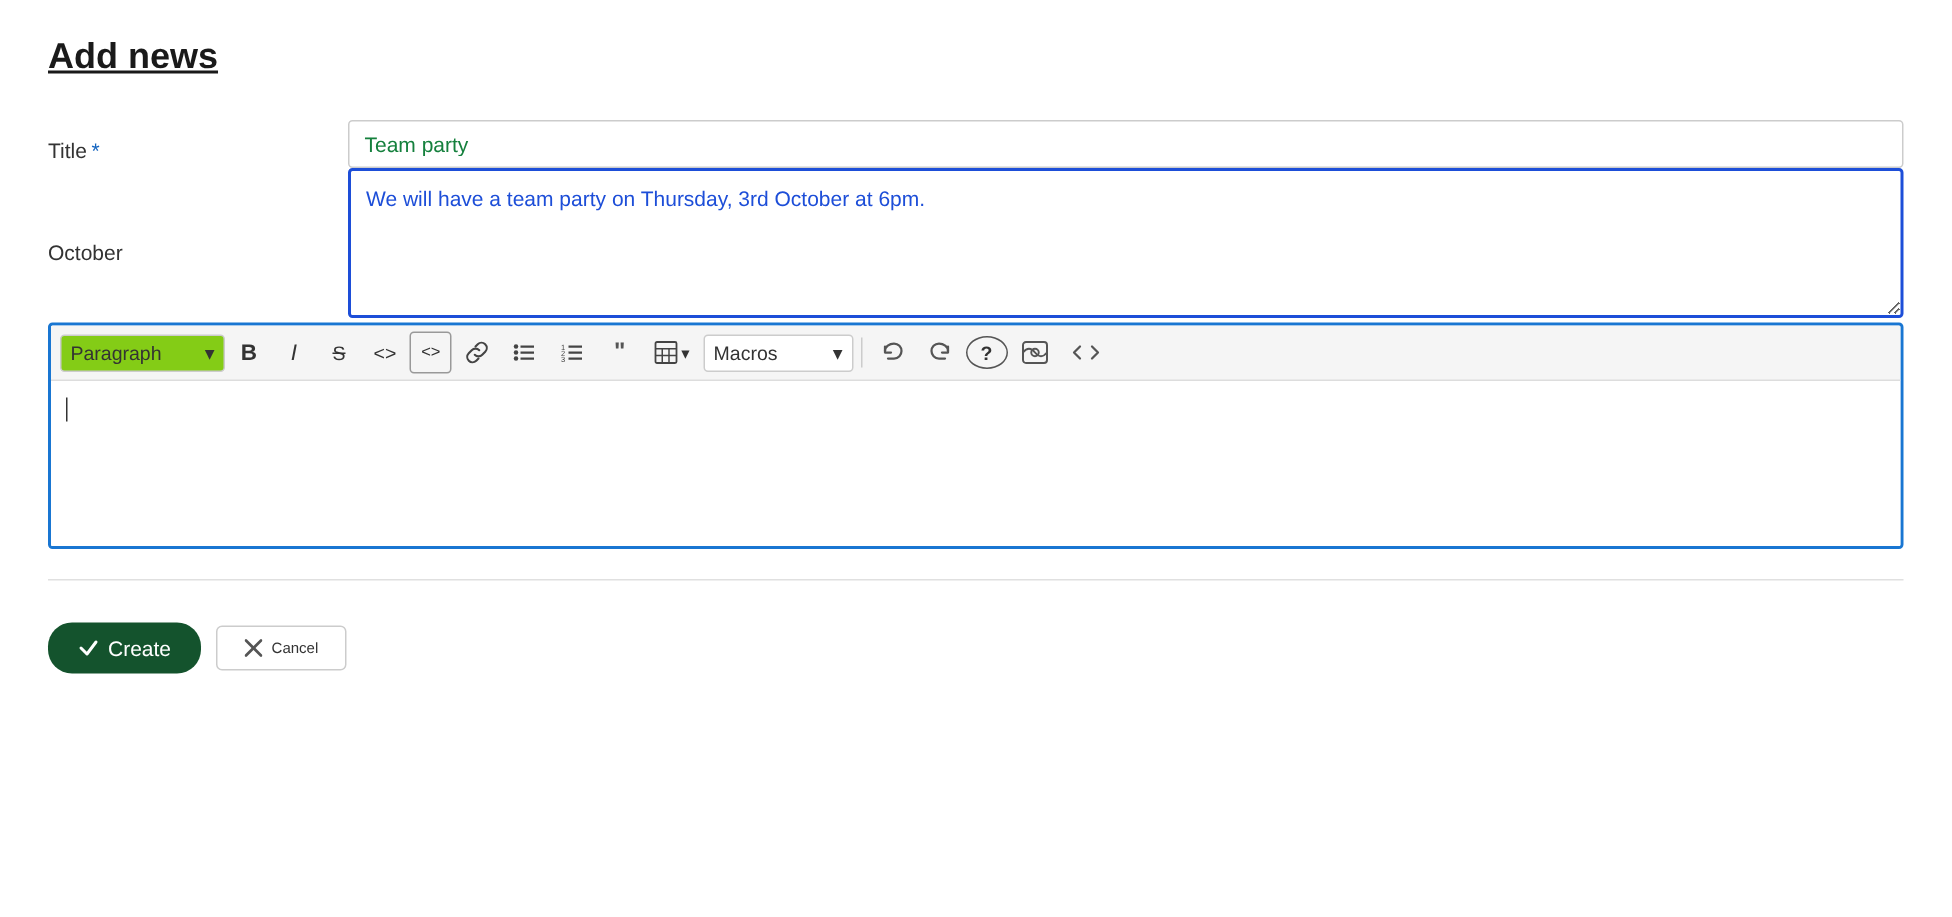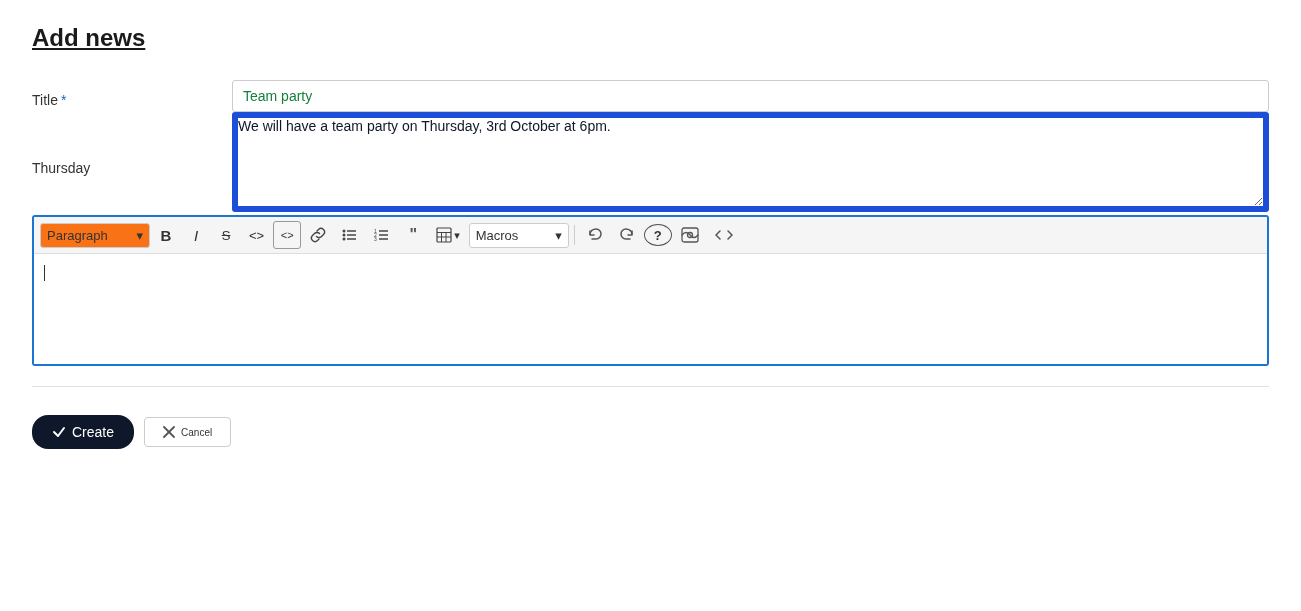--- a/index.html
+++ b/index.html
@@ -42,49 +42,50 @@
       width: 100%;
       padding: 7px 10px;
       font-size: 14px;
       border: 1px solid #ccc;
       border-radius: 3px;
       outline: none;
       color: #15803d;
     }
     .summary-textarea {
       width: 100%;
-      font-size: 14px;
-      border: 6px solid #1d4ed8;
+      padding: 10px;
+      font-size: 14px;
+      border: 2px solid #1d4ed8;
       border-radius: 3px;
       resize: vertical;
       min-height: 100px;
       outline: none;
       font-family: inherit;
-      color: #0f172a;
+      color: #1d4ed8;
     }
     .rich-editor-wrapper {
       border: 2px solid #1976d2;
       border-radius: 3px;
       overflow: hidden;
     }
     .toolbar {
       display: flex;
       align-items: center;
       background: #f5f5f5;
       border-bottom: 1px solid #ddd;
       padding: 4px 6px;
       gap: 2px;
       flex-wrap: wrap;
     }
     .toolbar-select {
       padding: 4px 6px;
       font-size: 13px;
       border: 1px solid #ccc;
       border-radius: 3px;
-      background: #f97316;
+      background: #84cc16;
       cursor: pointer;
       display: flex;
       align-items: center;
       gap: 20px;
       min-width: 110px;
       justify-content: space-between;
     }
     .toolbar-btn {
       padding: 4px 7px;
       font-size: 13px;
@@ -143,21 +144,21 @@
       border-top: 1px solid #e0e0e0;
       margin: 20px 0;
     }
     .actions-row {
       display: flex;
       align-items: center;
       gap: 10px;
       padding-top: 8px;
     }
     .btn-create {
-      background: #0f172a;
+      background: #14532d;
       color: #fff;
       border: none;
       padding: 9px 20px;
       font-size: 14px;
       border-radius: 16px;
       cursor: pointer;
       display: flex;
       align-items: center;
       gap: 6px;
       font-weight: 500;
@@ -190,21 +191,21 @@
   <div class="form-row">
     <div class="form-label">
       <span>Title</span><span class="required">*</span>
     </div>
     <div class="form-field">
       <input type="text" value="Team party" style="">
     </div>
   </div>
 
   <div class="form-row">
-    <div class="form-label">Thursday</div>
+    <div class="form-label">October</div>
     <div class="form-field">
       <textarea class="summary-textarea" style="">We will have a team party on Thursday, 3rd October at 6pm.</textarea>
     </div>
   </div>
 
   <div class="form-row">
     <div class="form-field">
       <div class="rich-editor-wrapper">
 
         <div class="toolbar">

